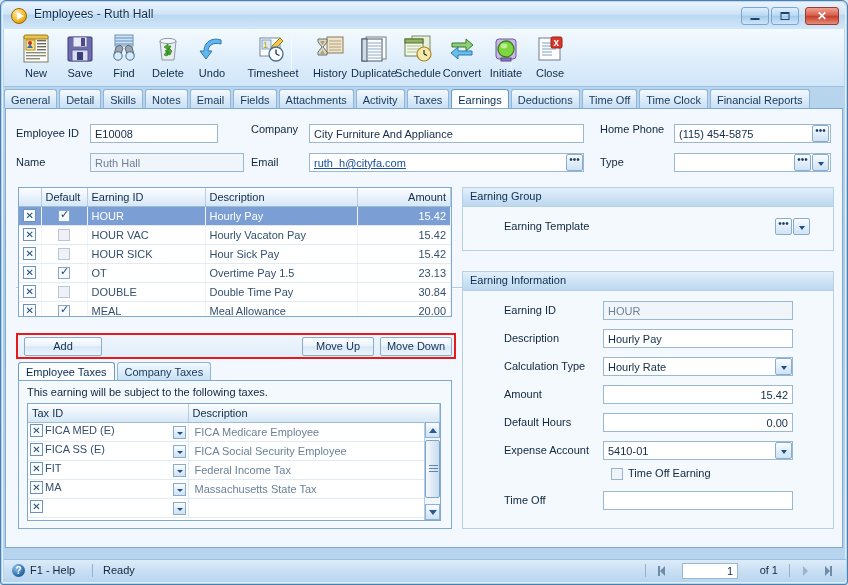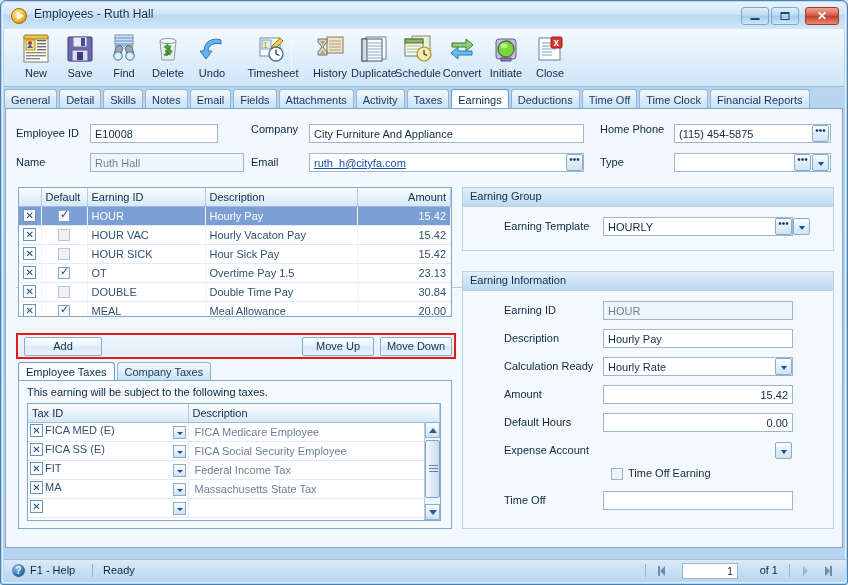--- a/index.html
+++ b/index.html
@@ -663,45 +663,45 @@
           <div class="sbbtn" id="sb-dn">
               <span class="t"></span>
             </div>
         </div>
       </div>
     </div>
 
     <div class="gbox" style="left:456px; top:78px; width:372px; height:64px">
       <div class="gh">Earning Group</div>
       <div class="rlabel" style="left:41px; top:32px">Earning Template</div>
-      <div class="fbox" style="left:140px; top:29px; width:190px">HOURLY</div>
       <div class="ellip" style="left:312px; top:30px">•••</div>
       <div class="arrow" style="left:330px; top:30px"></div>
     </div>
 
     <div class="gbox" style="left:456px; top:162px; width:372px; height:258px">
       <div class="gh">Earning Information</div>
 
       <div class="rlabel" style="left:41px; top:32px">Earning ID</div>
       <div class="fbox ro" style="left:140px; top:29px; width:190px">HOUR</div>
 
       <div class="rlabel" style="left:41px; top:60px">Description</div>
       <div class="fbox" style="left:140px; top:57px; width:190px">Hourly Pay</div>
 
-      <div class="rlabel" style="left:41px; top:88px">Calculation Ready</div>
+      <div class="rlabel" style="left:41px; top:88px">Calculation Type</div>
       <div class="fbox" style="left:140px; top:85px; width:190px">Hourly Rate</div>
       <div class="arrow" style="left:312px; top:86px"></div>
 
       <div class="rlabel" style="left:41px; top:116px">Amount</div>
       <div class="fbox num" style="left:140px; top:113px; width:190px">15.42</div>
 
       <div class="rlabel" style="left:41px; top:144px">Default Hours</div>
       <div class="fbox num" style="left:140px; top:141px; width:190px">0.00</div>
 
       <div class="rlabel" style="left:41px; top:172px">Expense Account</div>
+      <div class="fbox" style="left:140px; top:169px; width:190px">5410-01</div>
       <div class="arrow" style="left:312px; top:170px"></div>
 
       <div class="chk" style="left:148px; top:196px"></div>
       <div class="rlabel" style="left:165px; top:195px">Time Off Earning</div>
 
       <div class="rlabel" style="left:41px; top:222px">Time Off</div>
       <div class="fbox" style="left:140px; top:219px; width:190px"></div>
     </div>
 
   </div>

